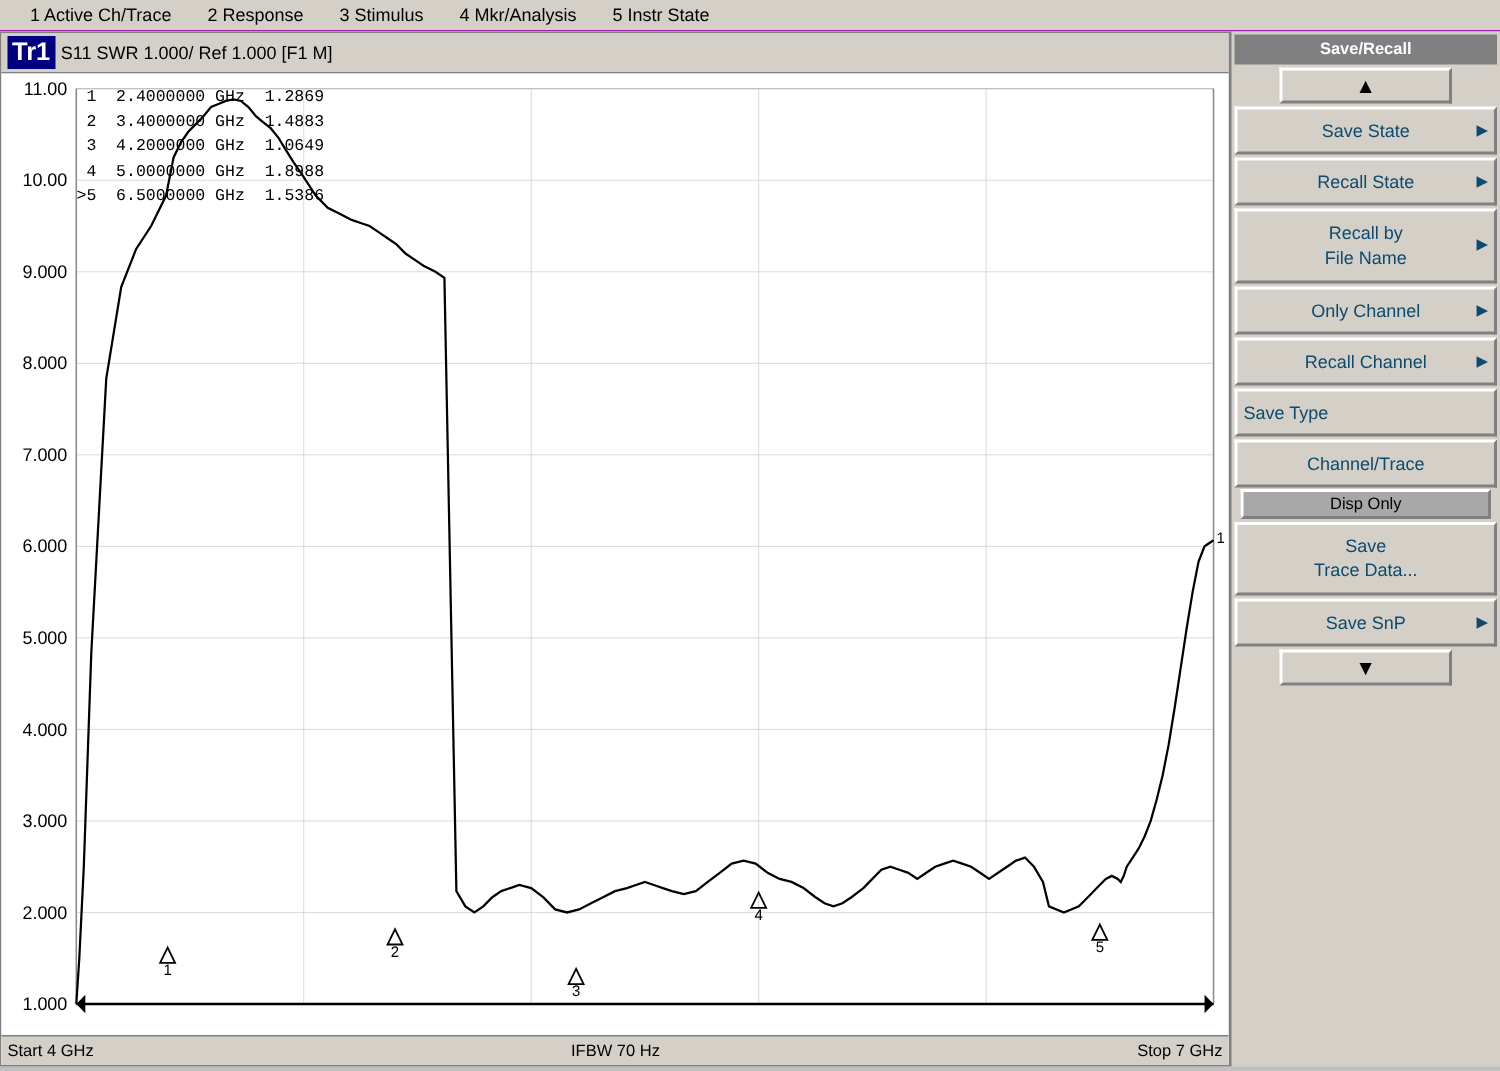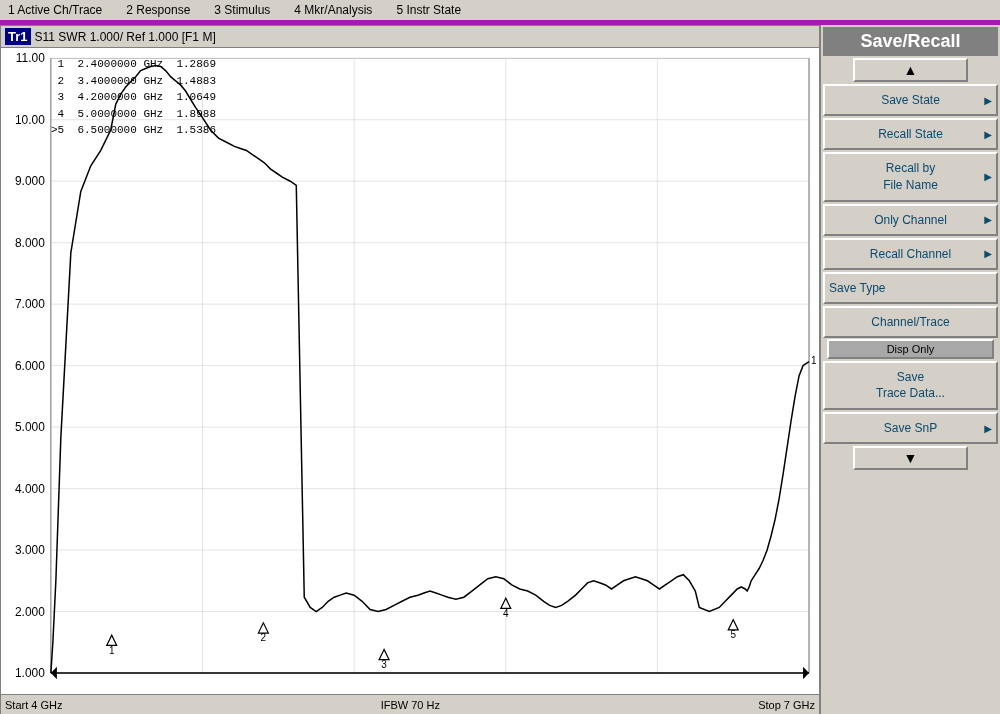--- a/index.html
+++ b/index.html
@@ -9,22 +9,22 @@
       background: #c0c0c0;
       font-family: Arial, sans-serif;
       font-size: 12px;
       overflow: hidden;
     }
 
     
     .menu-bar {
       display: flex;
       background: #d4d0c8;
-      border-bottom: 5px solid #a21caf;
-      padding: 2px 4px;
+      border-bottom: 1px solid #a21caf;
+      padding: 2px 16px;
       gap: 16px;
     }
     .menu-item {
       font-size: 12px;
       color: #000;
       cursor: pointer;
       padding: 1px 4px;
     }
 
     
@@ -50,21 +50,21 @@
       padding: 2px 4px;
       font-size: 12px;
       display: flex;
       align-items: center;
       gap: 4px;
     }
     .trace-label {
       background: #000080;
       color: #fff;
       padding: 1px 3px;
-      font-size: 13px;
+      font-size: 17px;
       font-weight: bold;
     }
 
     
     .chart-container {
       flex: 1;
       position: relative;
       background: #fff;
     }
 
@@ -82,21 +82,21 @@
       flex-direction: column;
       gap: 2px;
       padding: 2px;
     }
 
     .panel-title {
       background: #808080;
       color: #fff;
       text-align: center;
       padding: 4px;
-      font-size: 18px;
+      font-size: 11px;
       font-weight: bold;
     }
 
     .panel-btn {
       background: #d4d0c8;
       border: 2px solid;
       border-color: #fff #808080 #808080 #fff;
       padding: 6px 4px;
       text-align: center;
       cursor: pointer;

